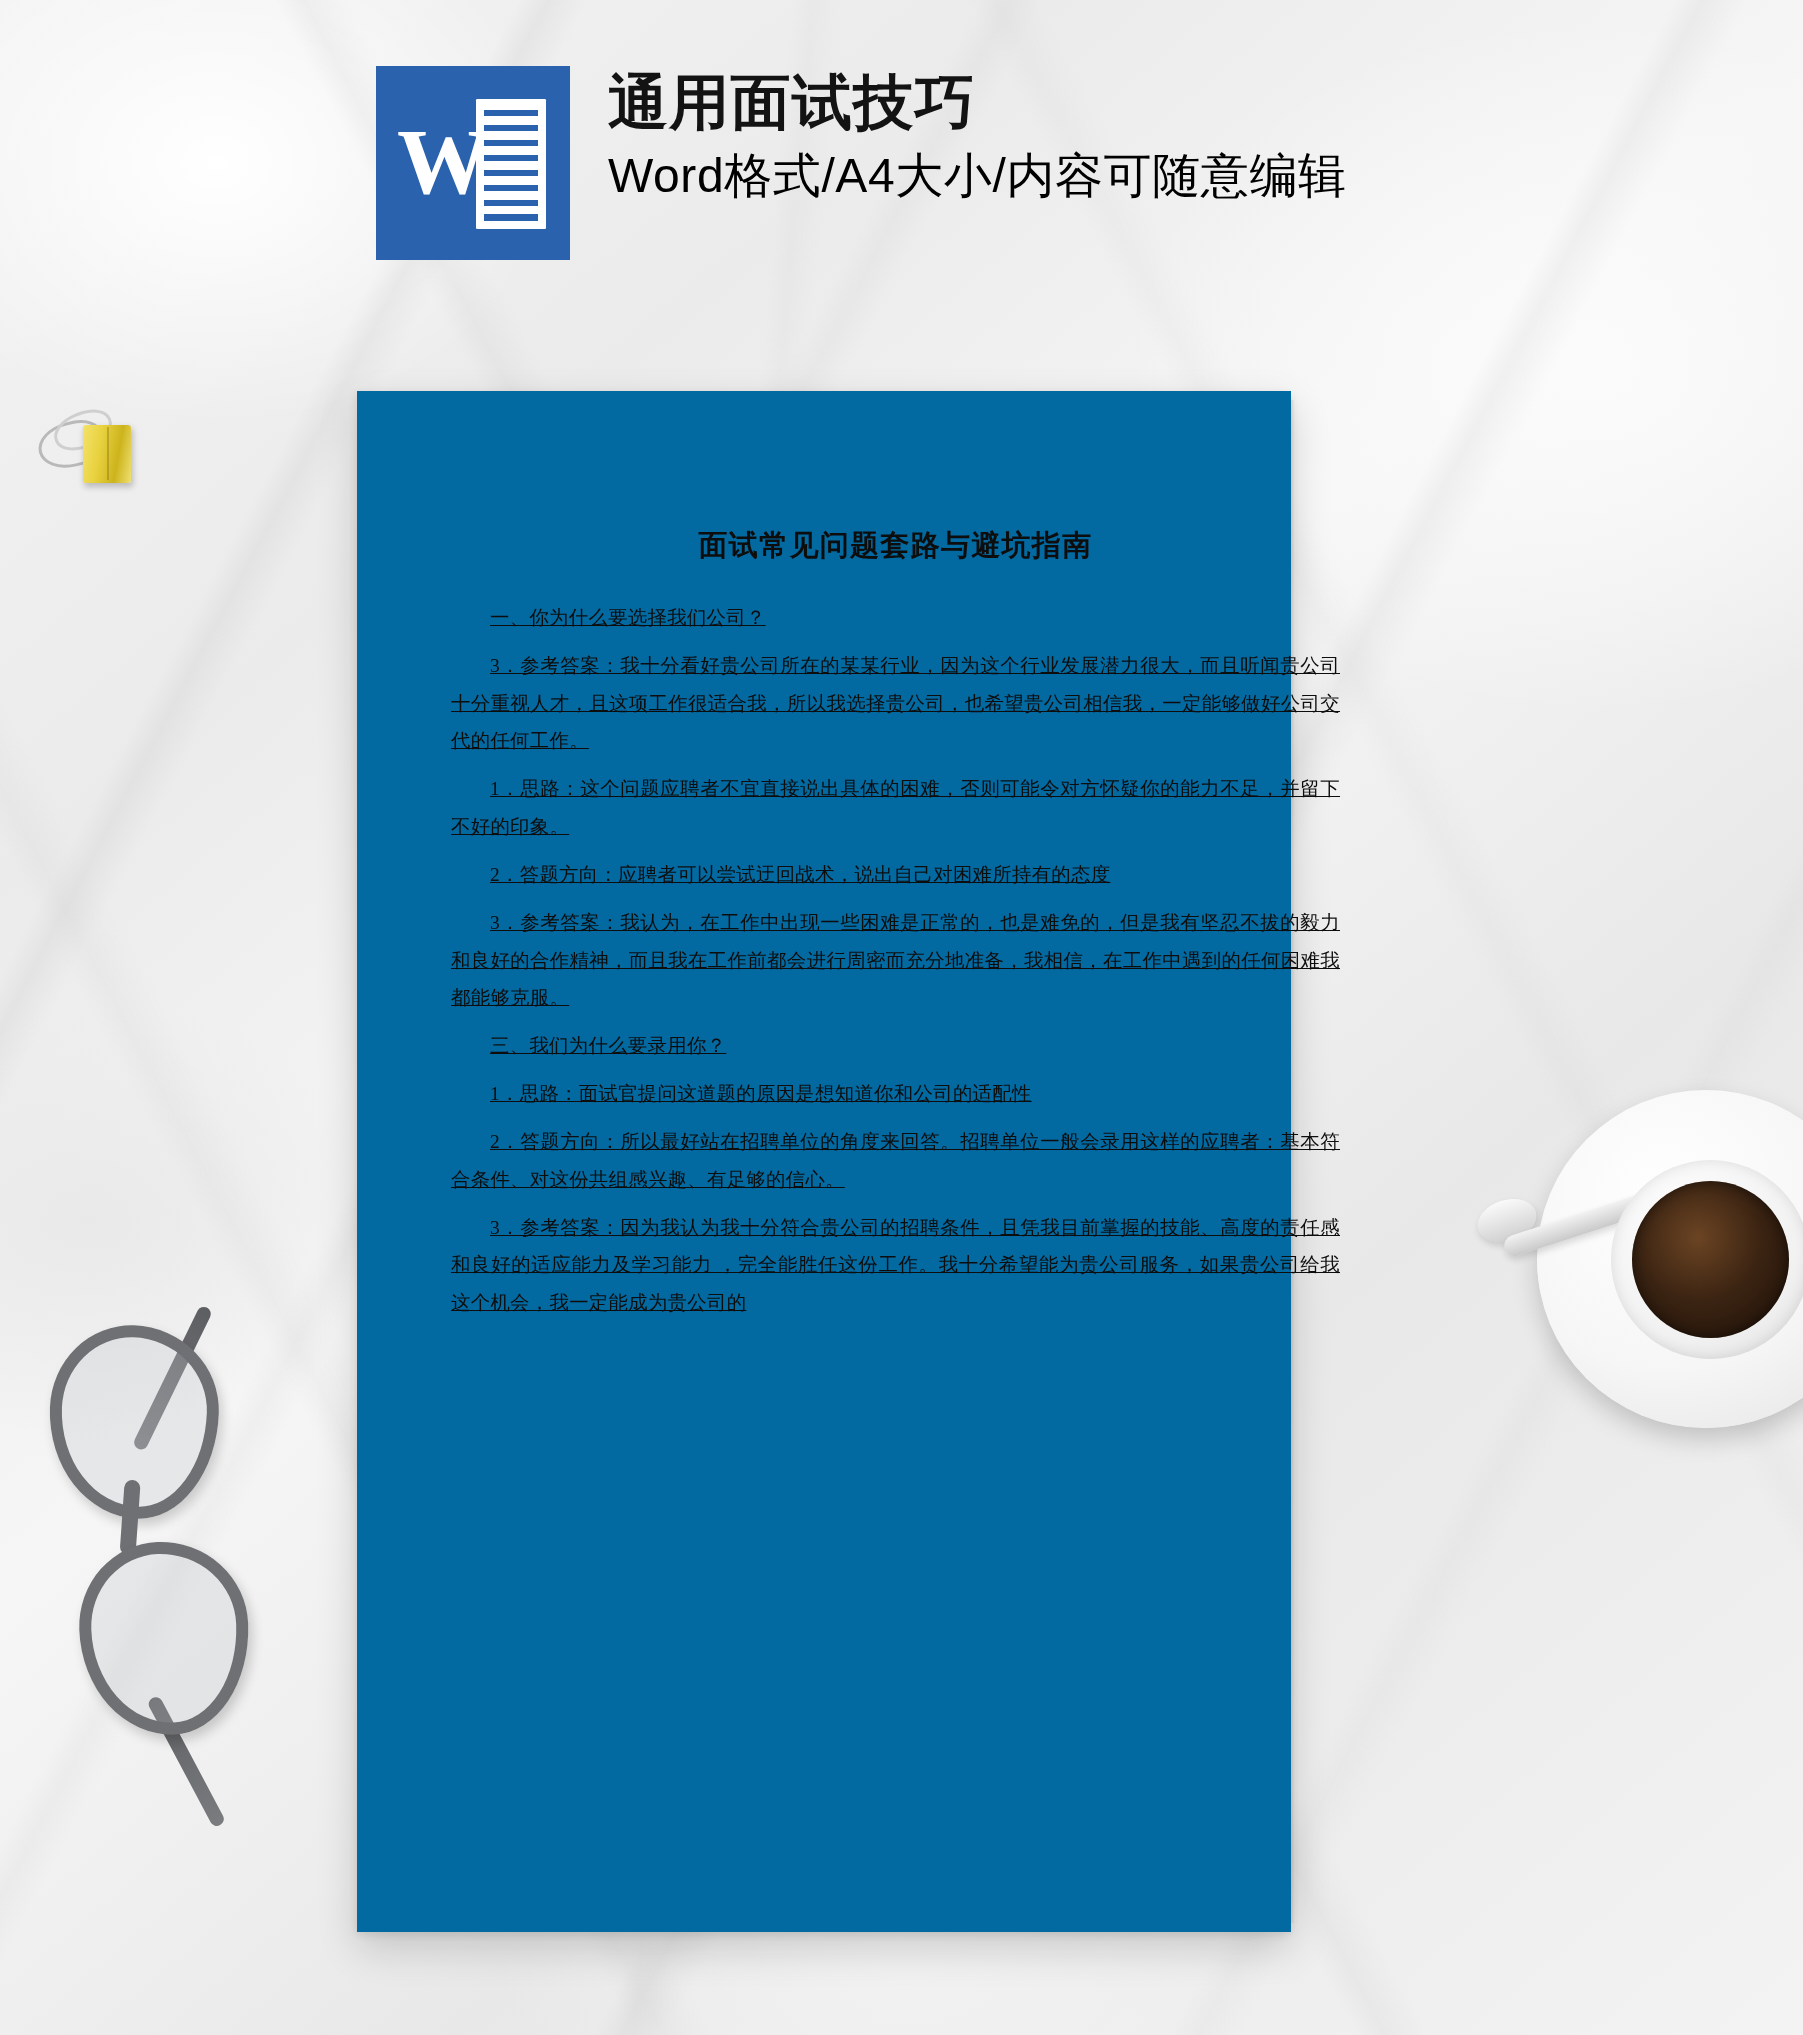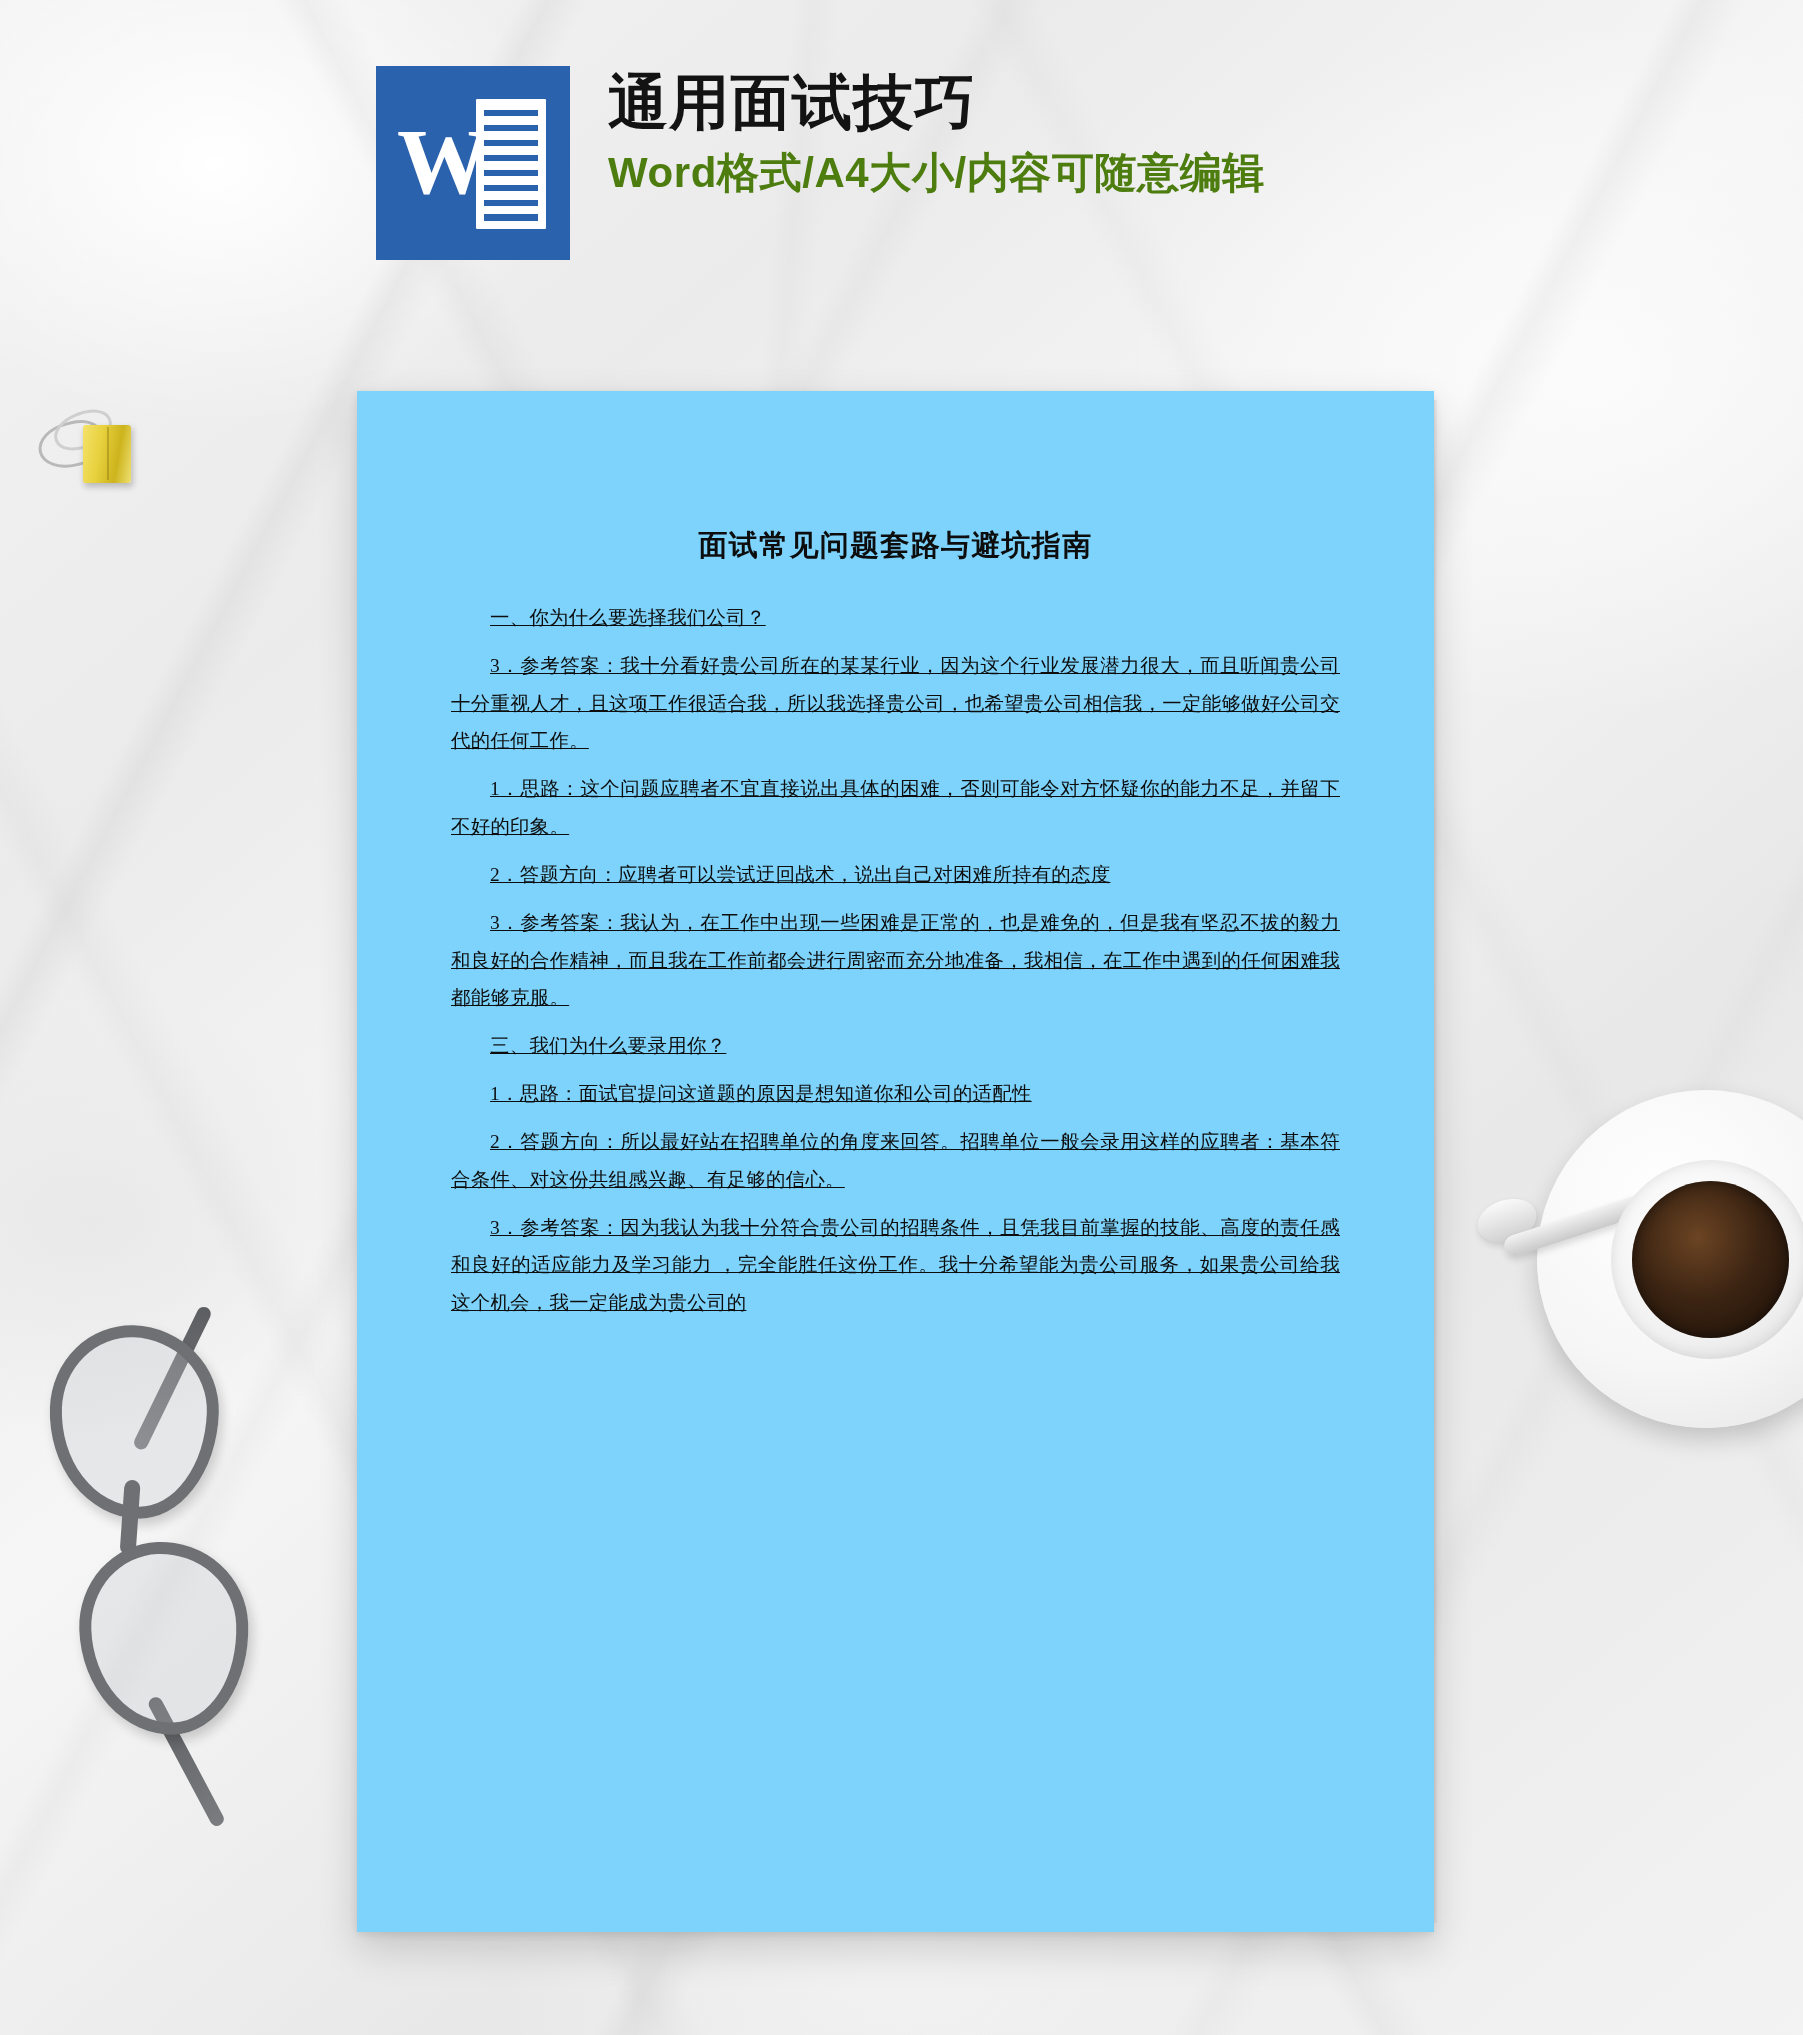--- a/index.html
+++ b/index.html
@@ -85,24 +85,24 @@
   .banner-title {
     font-size: 60px;
     line-height: 1.08;
     font-weight: 700;
     color: #131313;
     letter-spacing: 1.3px;
     white-space: nowrap;
   }
   .banner-sub {
     margin-top: 13.8px;
-    font-size: 42px;
+    font-size: 48px;
     line-height: 1.1;
-    font-weight: 700;
-    color: #4d7c0f;
+    font-weight: 400;
+    color: #000000;
     letter-spacing: 0.6px;
     white-space: nowrap;
   }
 
   
   .clip {
     position: absolute;
     left: 34px;
     top: 407px;
     width: 119px;
@@ -245,23 +245,23 @@
     border-radius: 50%;
     transform: rotate(-18deg);
     box-shadow: 0 3.8px 7.5px rgba(0,0,0,.14);
   }
 
   
   .page-sheet {
     position: absolute;
     left: 357px;
     top: 391px;
-    width: 1077px;
+    width: 934px;
     height: 1541px;
-    background: #7dd3fc;
+    background: #0369a1;
     box-shadow: 0 16.3px 38px rgba(0,0,0,.16), 0 2.5px 8.8px rgba(0,0,0,.10);
   }
   .doc {
     position: absolute;
     left: 94px;
     top: 135px;
     width: 889px;
     font-family: "Liberation Serif", serif;
     color: #0d0d0d;
   }

